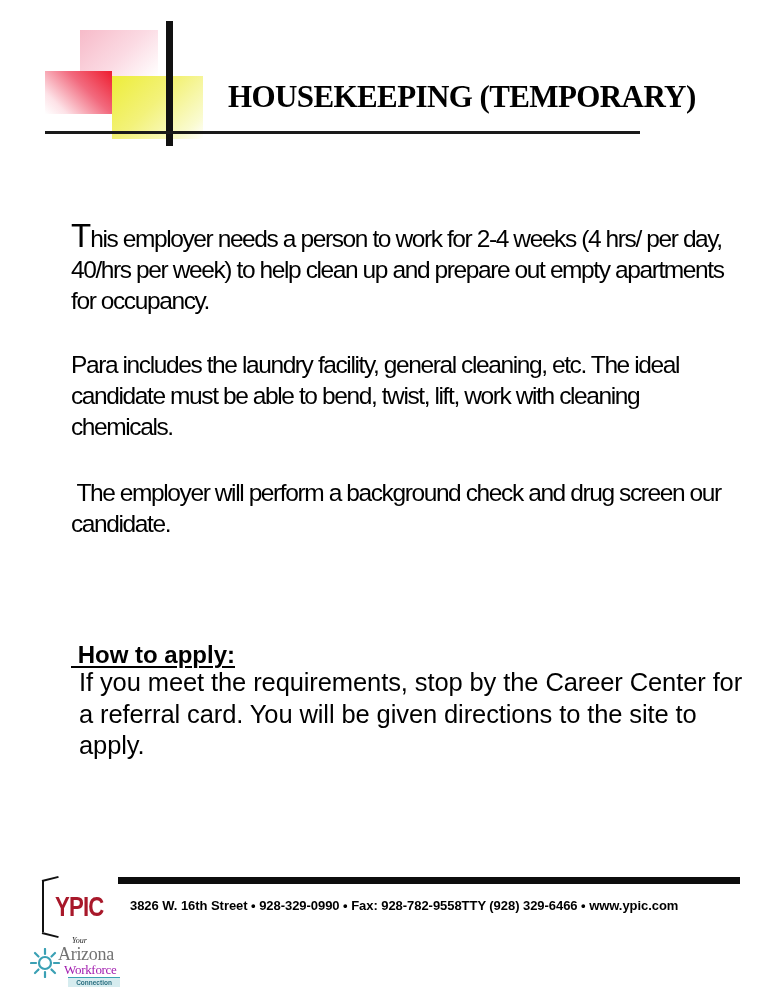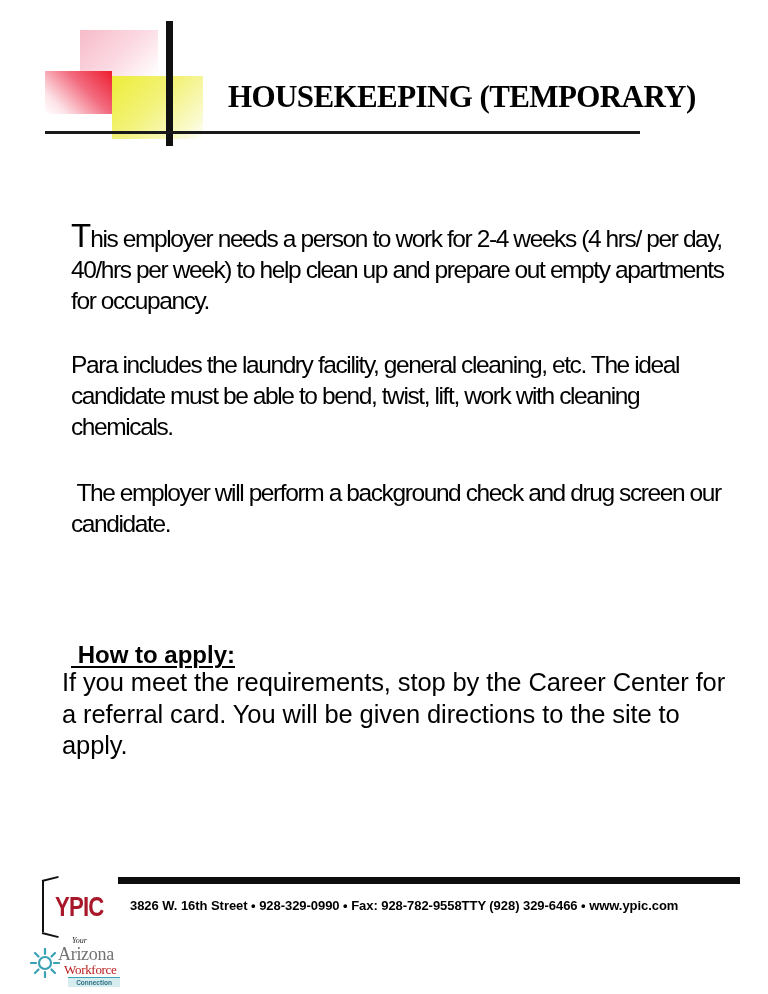--- a/index.html
+++ b/index.html
@@ -22,42 +22,42 @@
   
   .para { left:71px; width:660px; font-family:"Liberation Sans","DejaVu Sans",sans-serif;
     font-size:24.5px; line-height:31px; letter-spacing:-1.4px; word-spacing:0px; }
   .para .bigT { font-size:33px; letter-spacing:-1px; }
   .p1 { top:220px; }
   .p2 { top:349px; }
   .p3 { top:477px; }
   .howto { left:71px; top:603px; font-family:"Liberation Sans","DejaVu Sans",sans-serif;
     font-weight:bold; font-size:24px; text-decoration:underline; text-decoration-thickness:2px;
     text-underline-offset:3px; white-space:pre;margin-top:38px; }
-  .apply { left:62px; top:667px; width:670px; font-family:"Liberation Sans","DejaVu Sans",sans-serif;
+  .apply { left:79px; top:667px; width:670px; font-family:"Liberation Sans","DejaVu Sans",sans-serif;
     font-size:25.5px; line-height:31.5px; letter-spacing:-0.1px; }
 
   
   .footer-bar { left:118px; top:877px; width:622px; height:7px; background:#0d0d0d; }
   .footer-address { left:130px; top:898px; font-family:"Liberation Sans","DejaVu Sans",sans-serif;
     font-weight:bold; font-size:13px; white-space:nowrap; letter-spacing:-0.05px; }
   .footer-eeo { left:131px; top:934px; font-family:"DejaVu Sans","Liberation Sans",sans-serif;
     font-style:italic; font-size:8.4px; line-height:11.5px; white-space:nowrap; letter-spacing:-0.35px; color:#222; }
   .footer-eeo .brand { color:#c8202a; }
 
   
   .logo { left:28px; top:878px; width:92px; height:110px; }
   .logo-door { left:14px; top:2px; width:18px; height:52px; border-left:2px solid #111; }
   .logo-door::before { content:""; position:absolute; left:-2px; top:0; width:17px; height:2px; background:#111; transform:rotate(-14deg); transform-origin:left; }
   .logo-door::after { content:""; position:absolute; left:-2px; bottom:-2px; width:17px; height:2px; background:#111; transform:rotate(14deg); transform-origin:left; }
   .logo-ypic { left:27px; top:14px; font-family:"Liberation Sans","DejaVu Sans",sans-serif; font-weight:bold;
     font-size:27px; color:#a8182a; letter-spacing:-1px; transform:scaleX(0.82); transform-origin:left; }
   .logo-your { left:44px; top:58px; font-family:"Liberation Serif",serif; font-style:italic; font-size:8px; color:#222; }
   .logo-sun { left:2px; top:70px; width:30px; height:30px; }
   .logo-arizona { left:30px; top:66px; font-family:"Liberation Serif","DejaVu Serif",serif; font-size:18px; color:#737373; letter-spacing:-0.3px; }
-  .logo-workforce { left:36px; top:84px; font-family:"Liberation Serif","DejaVu Serif",serif; font-size:13px; color:#b91c1c; letter-spacing:-0.3px; }
+  .logo-workforce { left:36px; top:84px; font-family:"Liberation Serif","DejaVu Serif",serif; font-size:13px; color:#a21caf; letter-spacing:-0.3px; }
   .logo-connection { left:40px; top:99px; width:52px; height:9px; background:#d6ecef; border-top:1px solid #3aa0b4;
     font-family:"Liberation Sans",sans-serif; font-size:6.5px; font-weight:bold; color:#2a6f80; text-align:center; line-height:9px; }
 </style>
 </head>
 <body>
 
 <div class="abs rect-pink"></div>
 <div class="abs rect-red"></div>
 <div class="abs rect-yellow"></div>
 <div class="abs vbar"></div>

